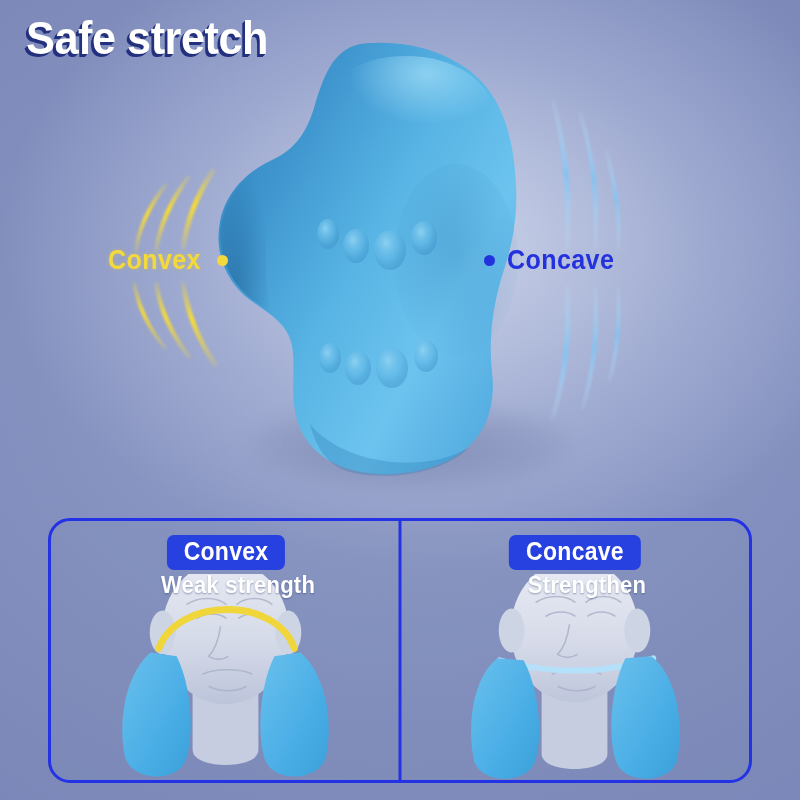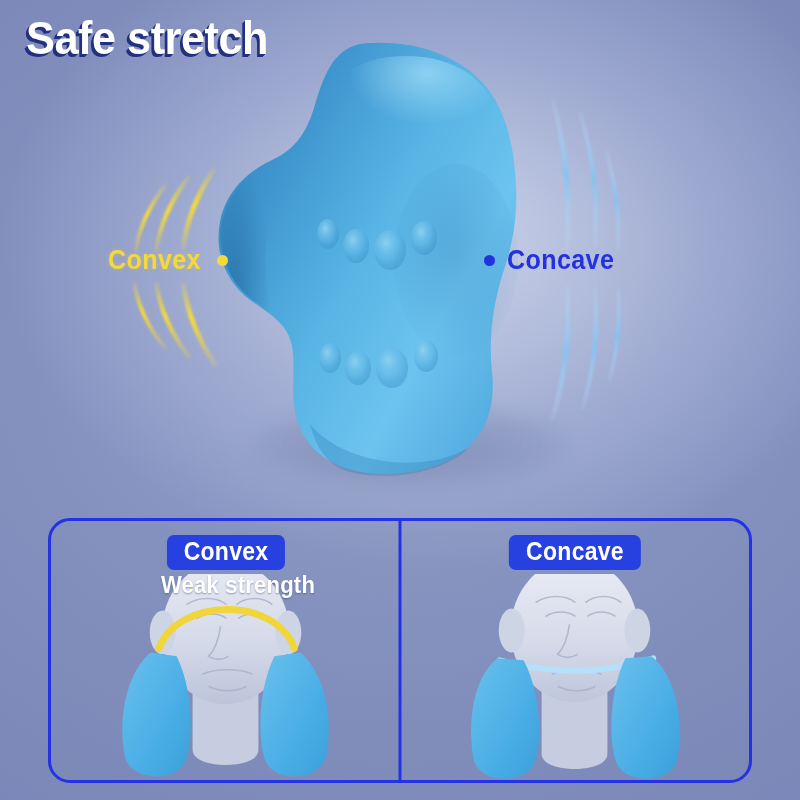--- a/index.html
+++ b/index.html
@@ -396,18 +396,19 @@
             <path d="M152,100 C164,94 190,94 202,100"></path>
             <path d="M158,112 C170,118 186,118 196,112"></path>
           </g>
 
           <path d="M100,86 C150,100 206,100 254,84" fill="none" stroke="#b4e0fa" stroke-width="6" stroke-linecap="round"></path>
           <path d="M98,84 C76,100 66,144 74,186 C80,210 128,212 136,186 C144,158 138,112 124,86 Z" fill="url(#pillowR)"></path>
           <path d="M252,82 C274,98 286,142 278,186 C272,210 224,212 216,186 C208,158 212,112 226,84 Z" fill="url(#pillowR)"></path>
         </svg>
       </div>
       <div class="badge"><span>Concave</span></div>
+      <div class="subtitle"><span>Strengthen</span></div>
     </div>
 
     <div class="divider"></div>
   </div>
 
 </div>
 
 </body></html>

